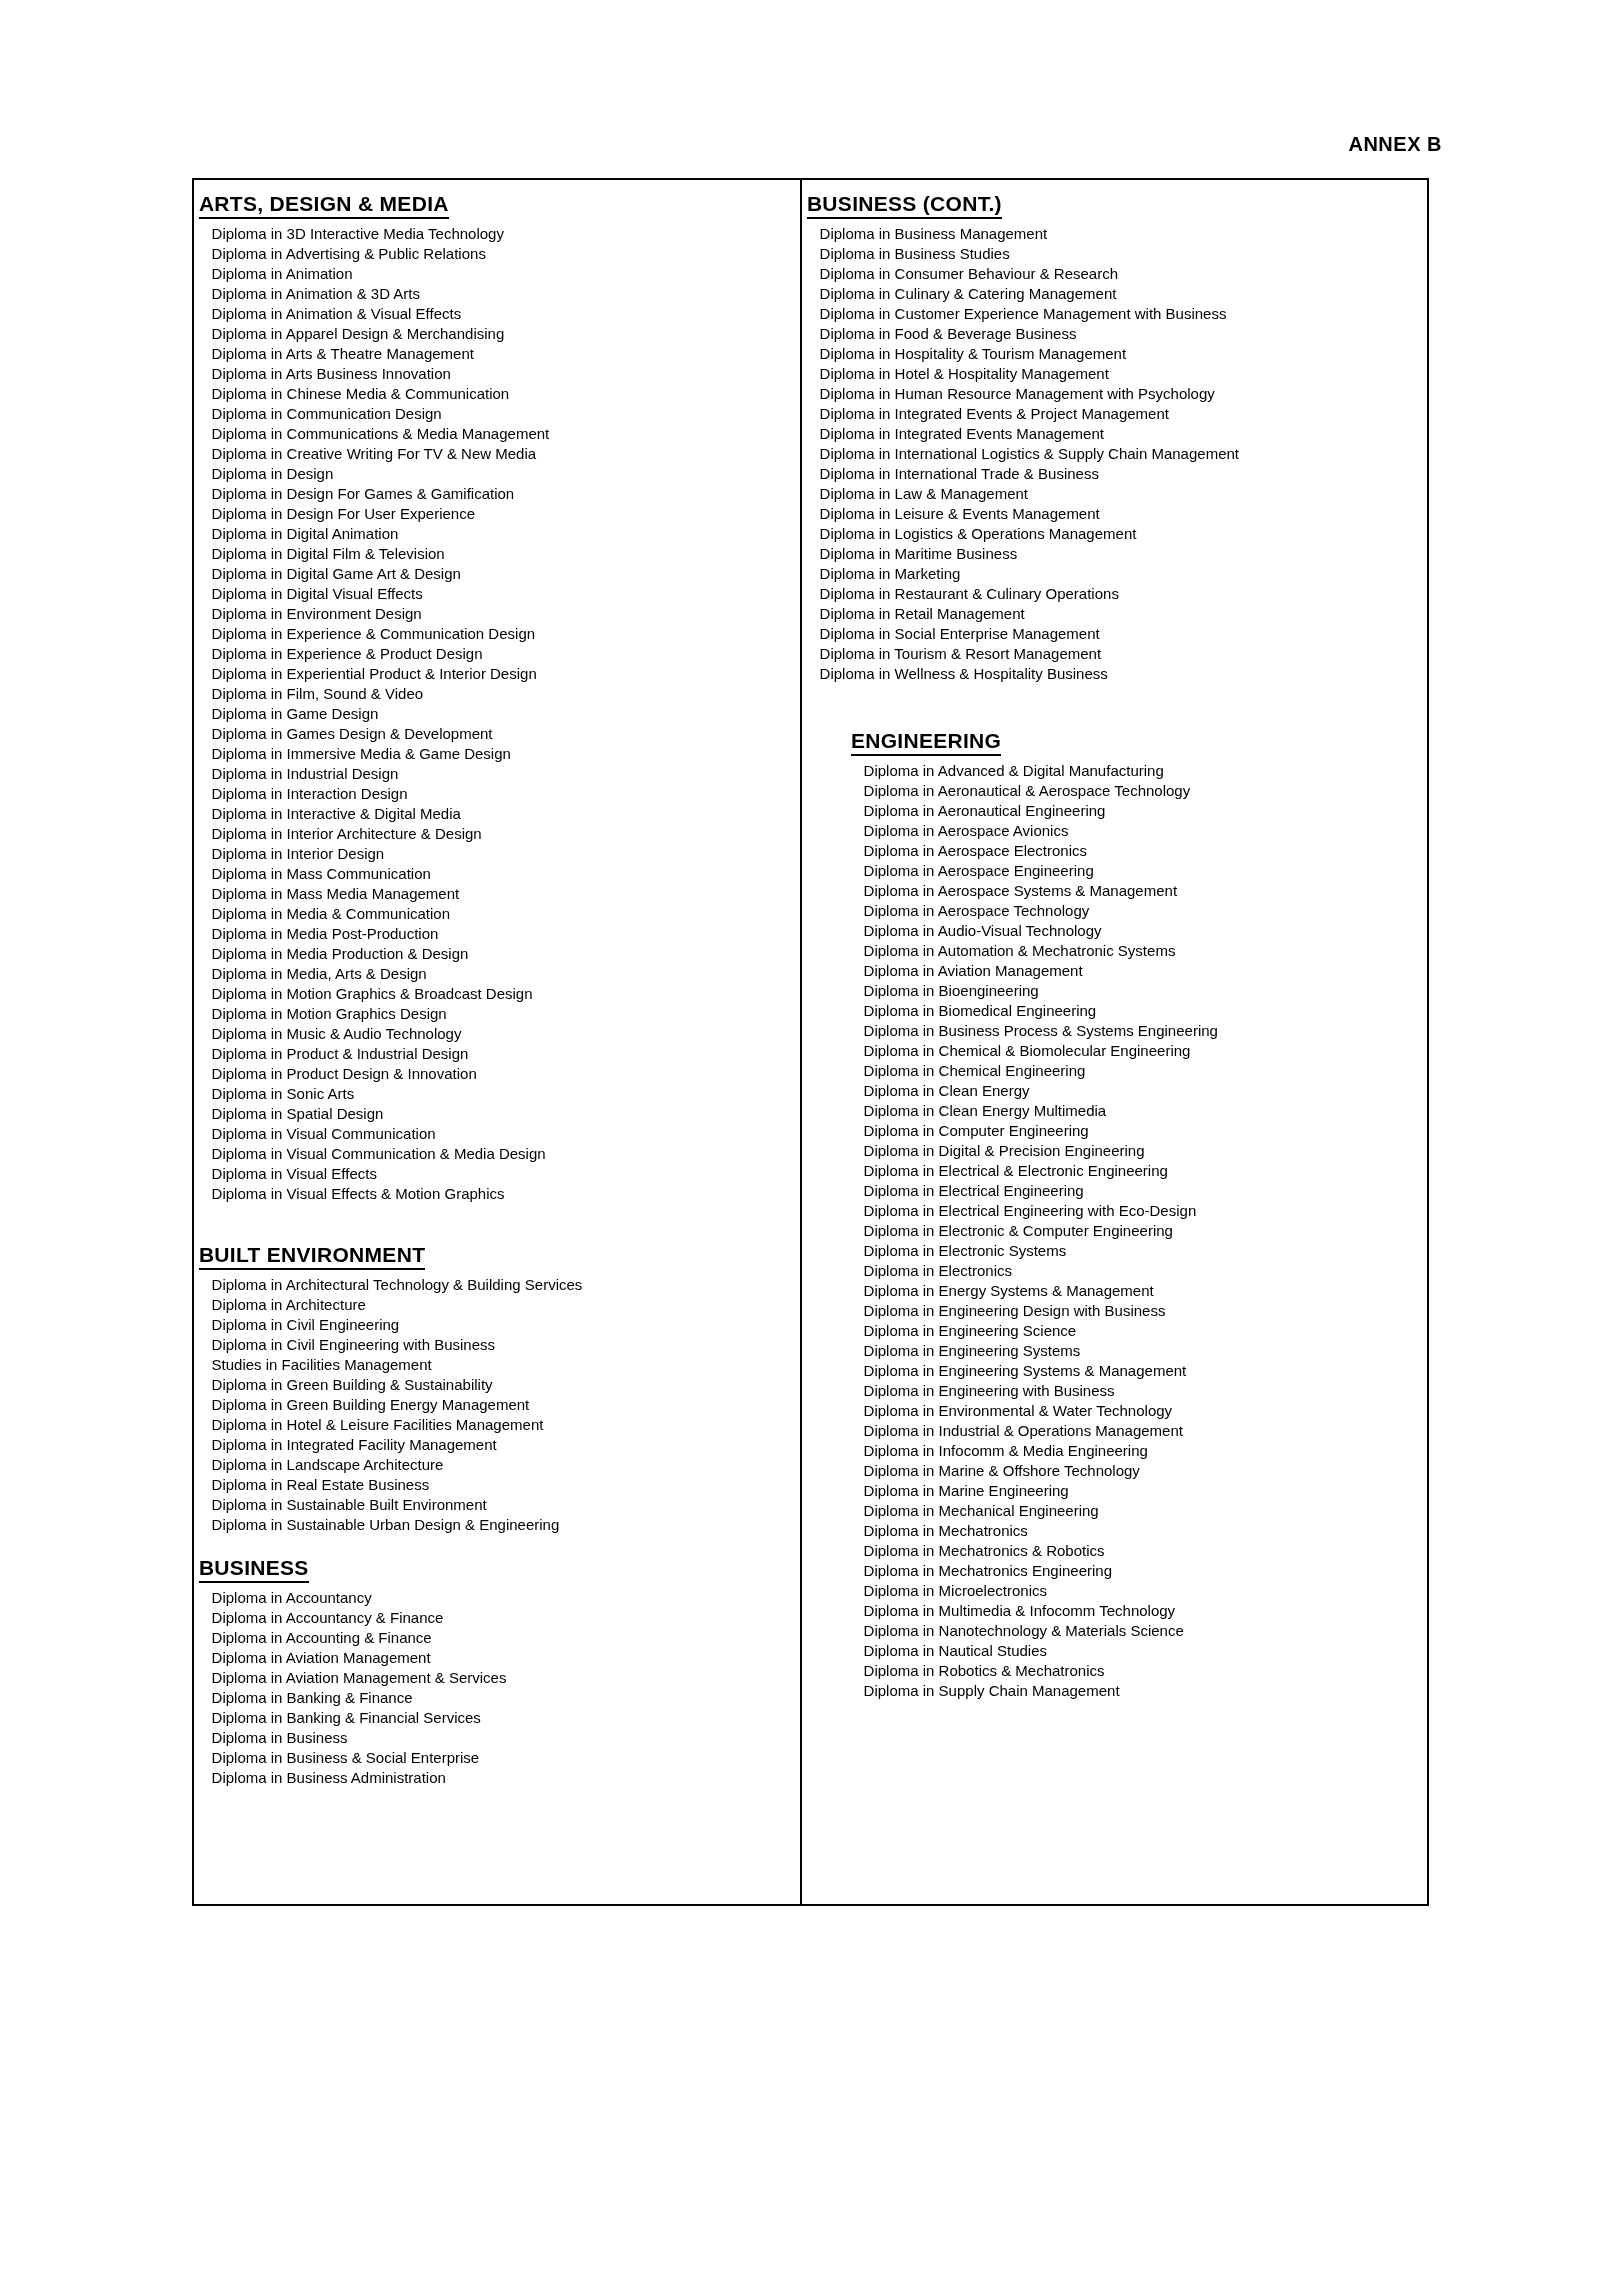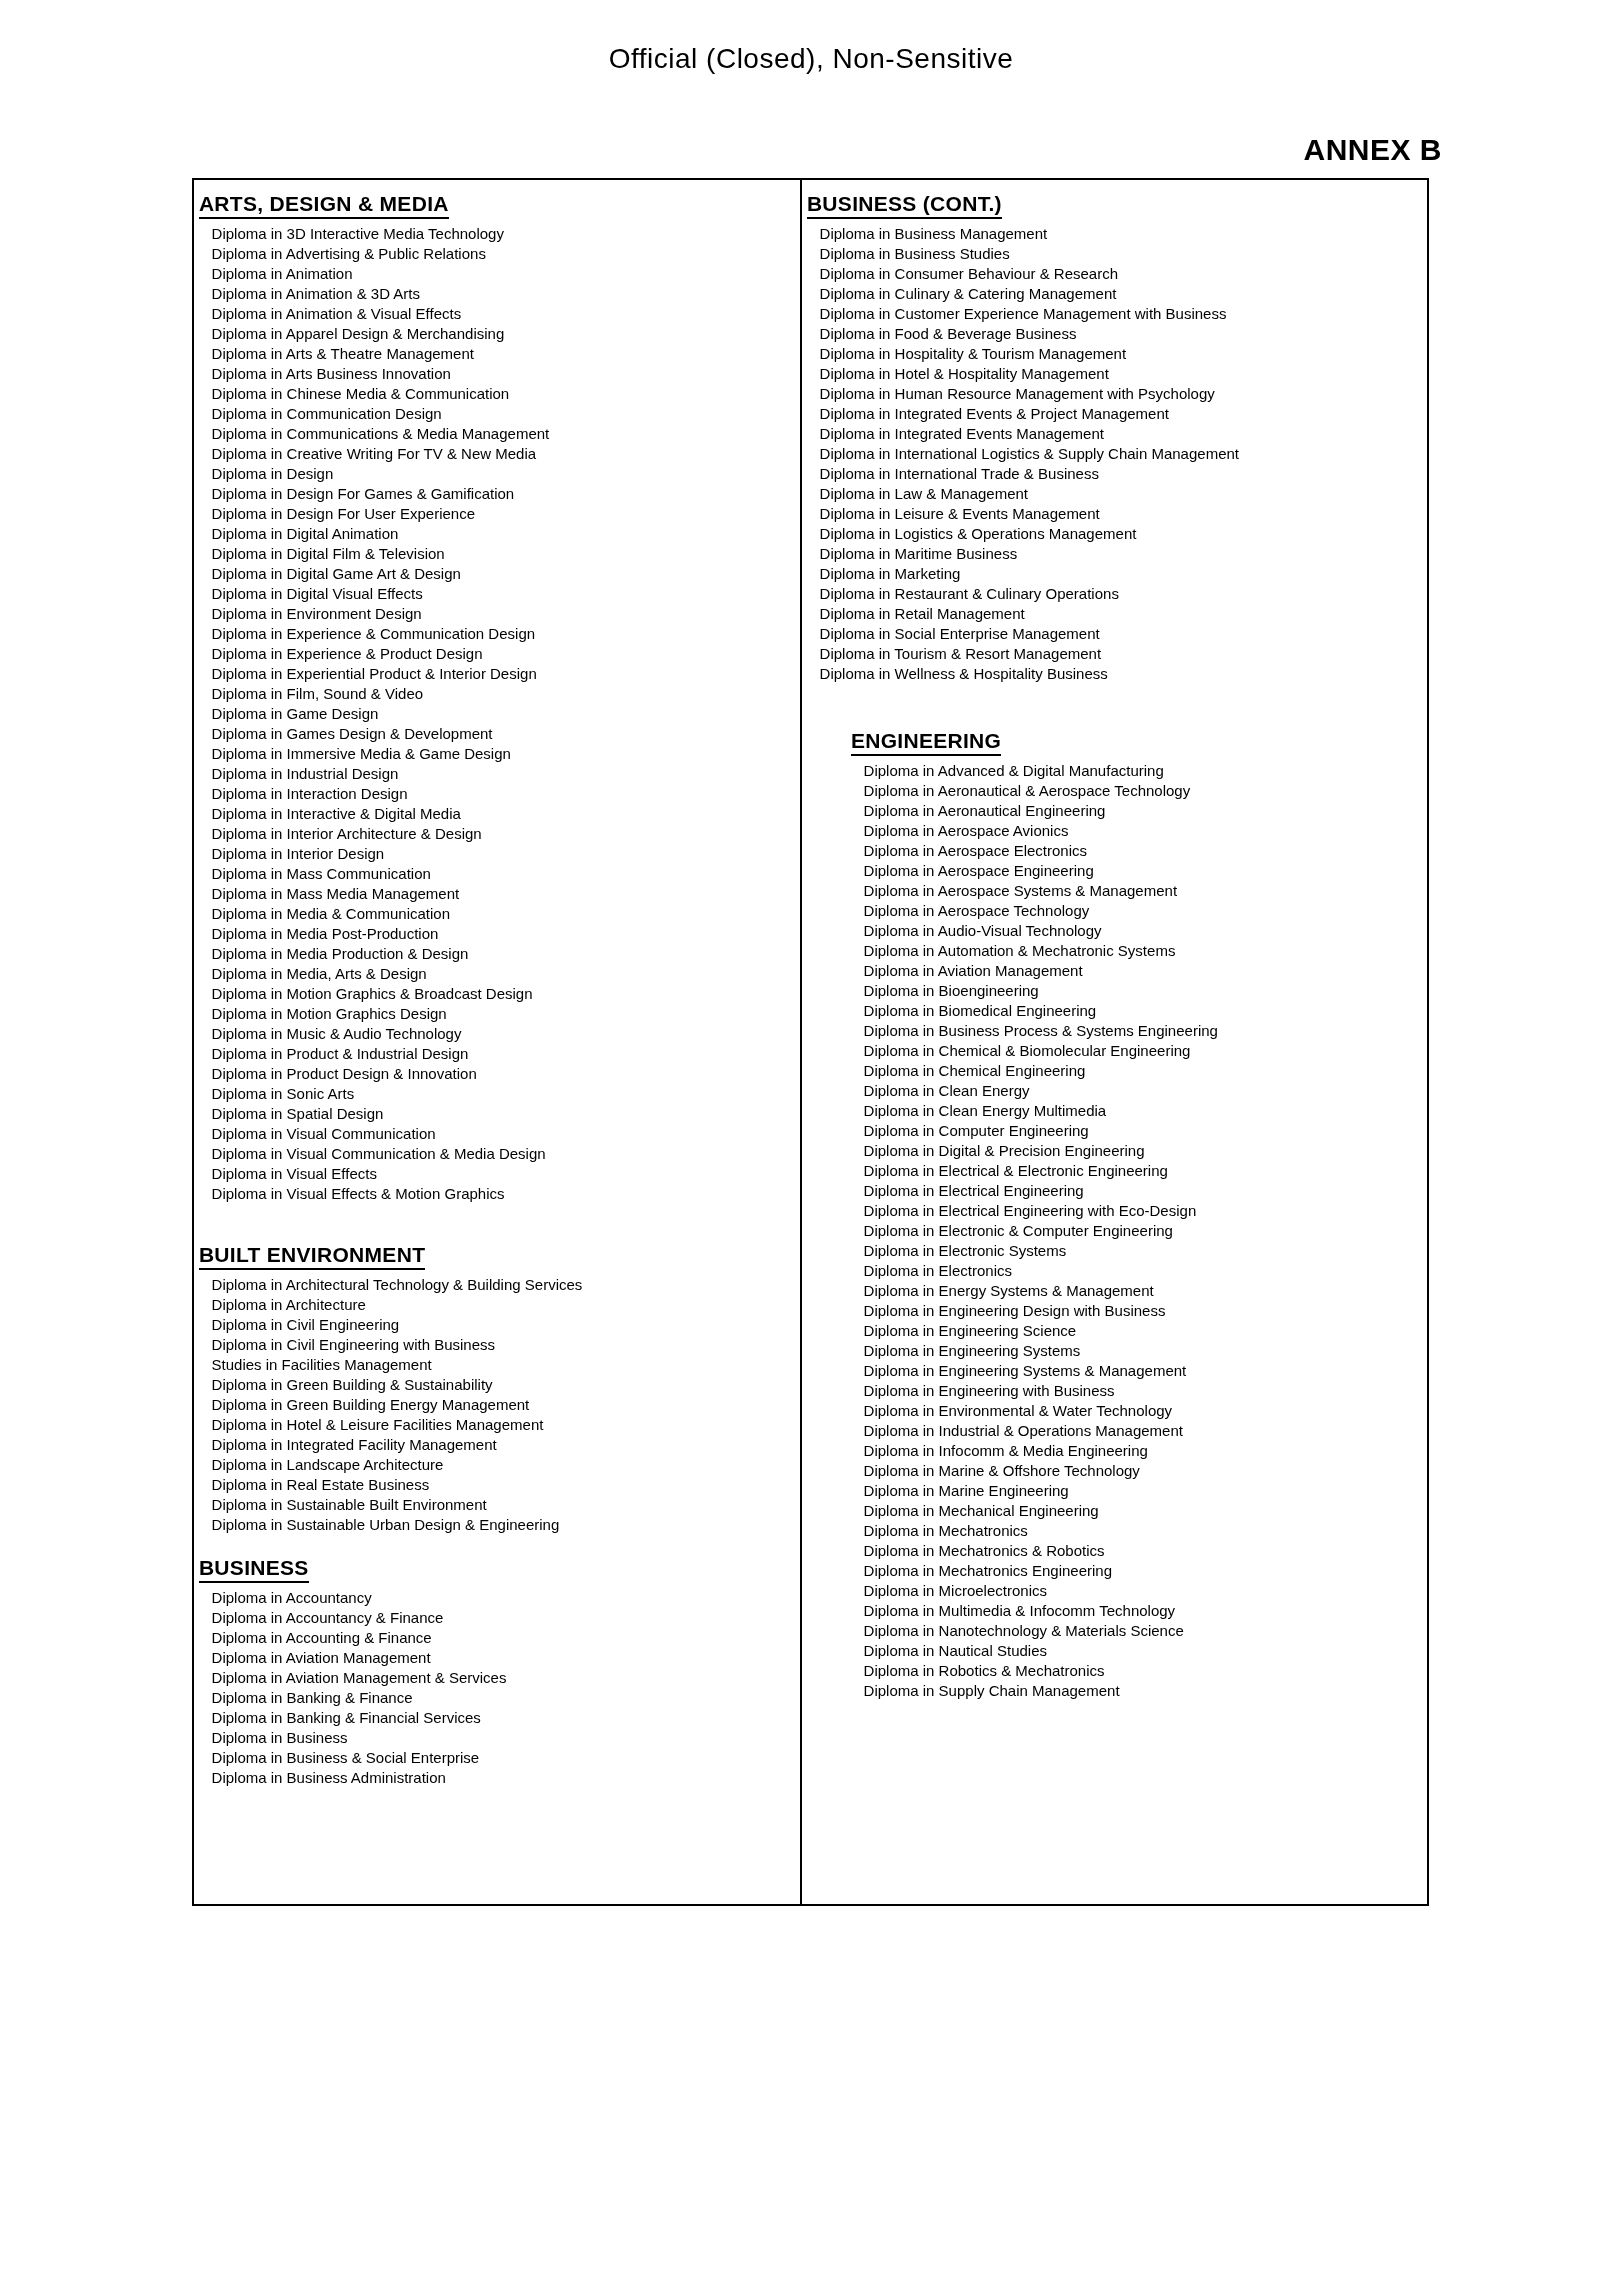--- a/index.html
+++ b/index.html
@@ -22,21 +22,21 @@
     width: 100%;
     text-align: center;
     font-size: 28px;
     font-weight: 400;
     letter-spacing: 0.5px;
   }
   .annex-label {
     position: absolute;
     top: 133px;
     right: 180px;
-    font-size: 30px;
+    font-size: 20px;
     font-weight: 700;
     letter-spacing: 0.5px;
   }
   .course-table {
     position: absolute;
     left: 192px;
     top: 178px;
     width: 1237px;
     height: 1728px;
     border: 2.9px solid #000;
@@ -73,21 +73,20 @@
   }
   .column .section + .section { margin-top: 39px; }
   #column-left .section:nth-child(3) { margin-top: 21.6px; }
   #column-right .section + .section { margin-top: 45px; margin-left: 44px; }
 </style>
 </head>
 <body>
 
 <div class="page">
 
-  <div class="classification-header">Official (Closed), Non-Sensitive</div>
 
   <div class="annex-label">ANNEX B</div>
 
   <div class="course-table">
     <div class="column" id="column-left">
   <section class="section">
     <h2 class="section-heading">ARTS, DESIGN &amp; MEDIA</h2>
     <div class="section-items">
   <div class="item">Diploma in 3D Interactive Media Technology</div>
 

